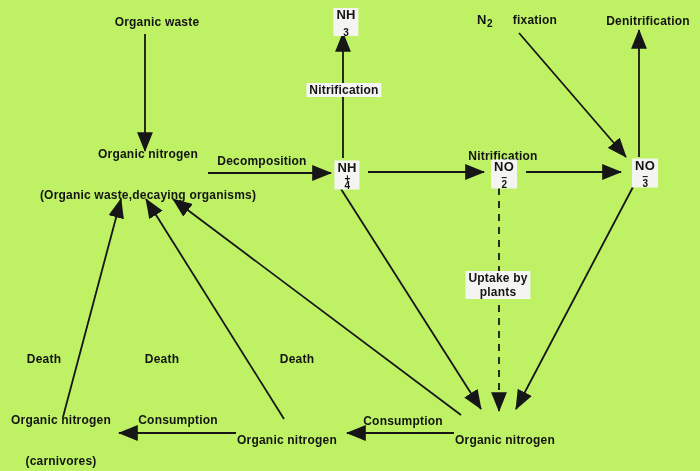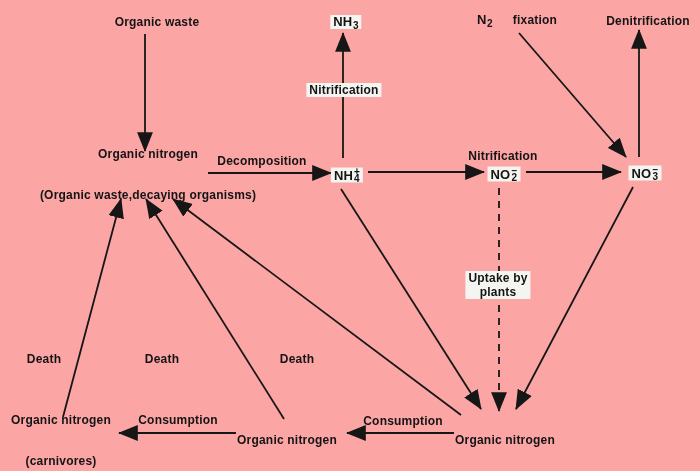--- a/index.html
+++ b/index.html
@@ -1,20 +1,20 @@
 <!DOCTYPE html>
 <html><head>
 <meta charset="utf-8">
 <style>
   html, body { margin: 0; padding: 0; background: #f4f4f1; }
   .page {
     position: relative;
     width: 700px;
     height: 471px;
-    background: #fca5a5;
+    background: #bef264;
     font-family: "Liberation Sans", sans-serif;
     overflow: hidden;
   }
   svg.edges {
     position: absolute;
     left: 0; top: 0;
     width: 700px; height: 471px;
   }
   svg.edges line { stroke: #161616; stroke-width: 1.8; }
   svg.edges line.dashed { stroke-dasharray: 7 6; }
@@ -23,21 +23,21 @@
     transform: translate(-50%, -50%);
     color: #141414;
     font-size: 12px;
     font-weight: 700;
     letter-spacing: 0.2px;
     line-height: 14px;
     white-space: nowrap;
     text-align: center;
   }
   .lbl .sub-line { font-size: 12px; margin-top: 27px; }
-  .mask { background: #f4f4f1; padding: 0 3px; }
+  .mask { background: #f4f4f1; padding: 0 3px; flex-direction: column; }
   .chem { font-size: 13px; display: inline-flex; align-items: center; }
   .subinline {
     font-size: 10px;
     position: relative;
     top: 3.5px;
     margin-left: 0.5px;
   }
   .stack {
     display: inline-flex;
     flex-direction: column;

